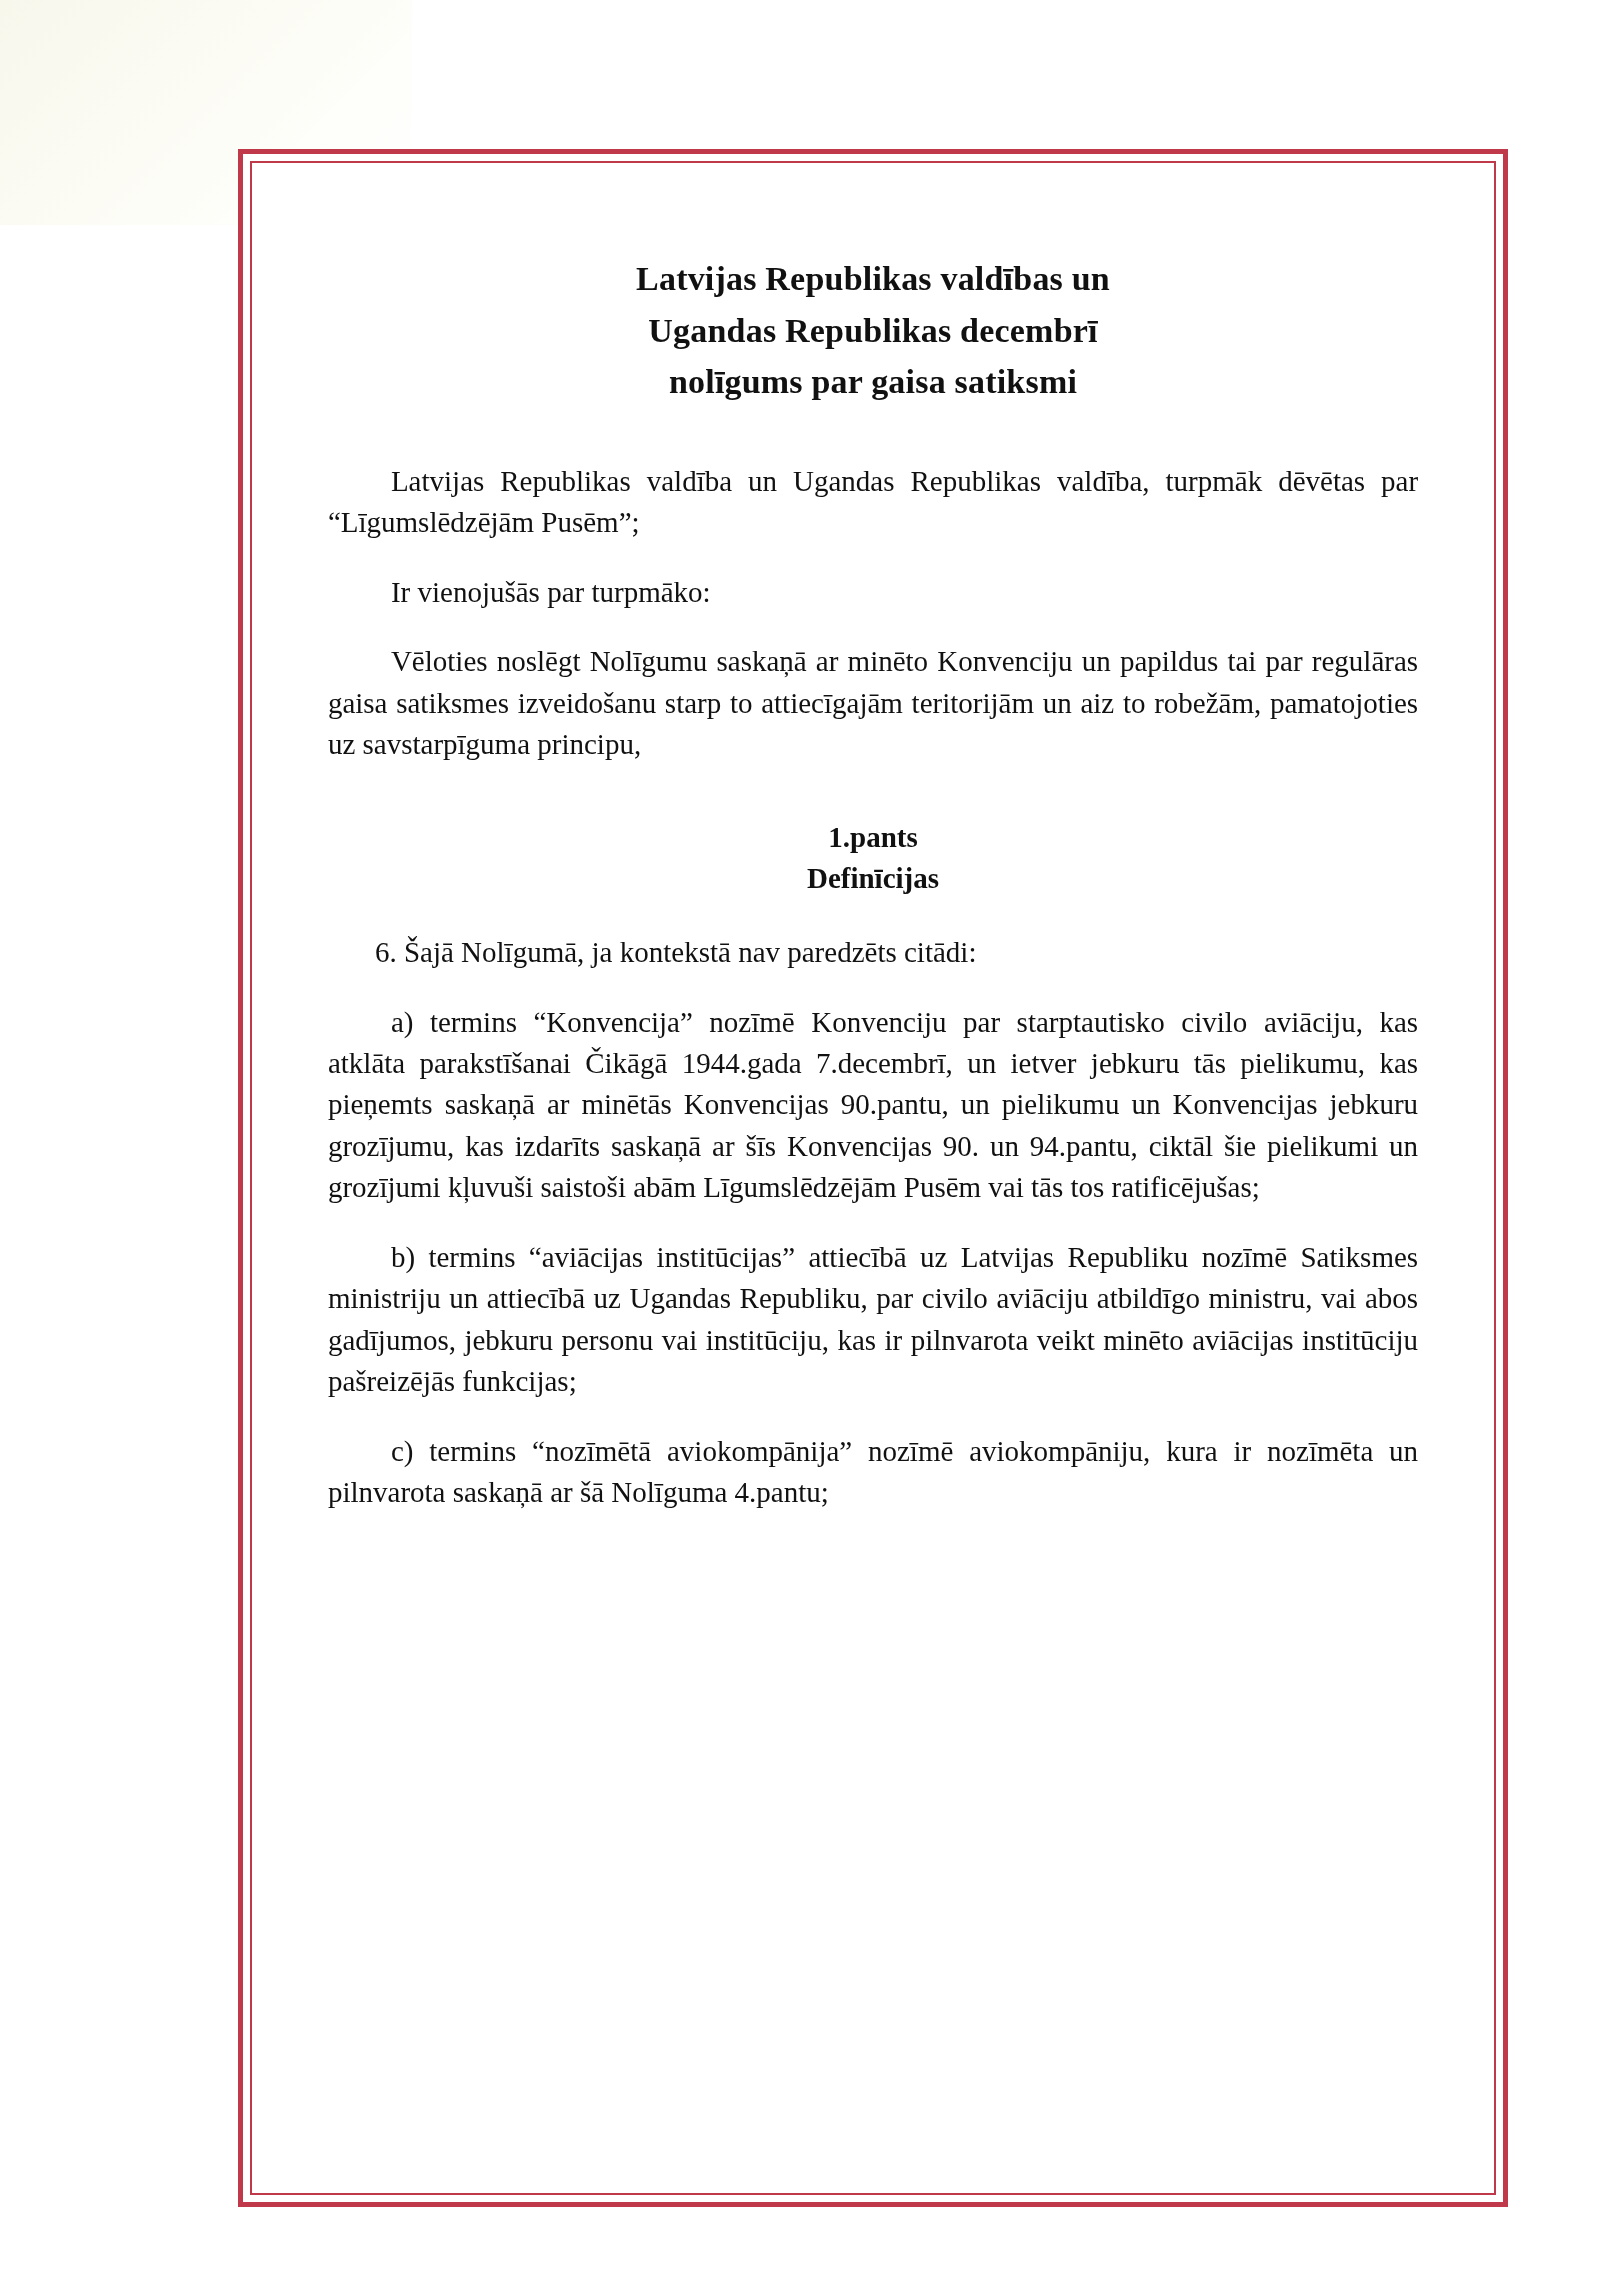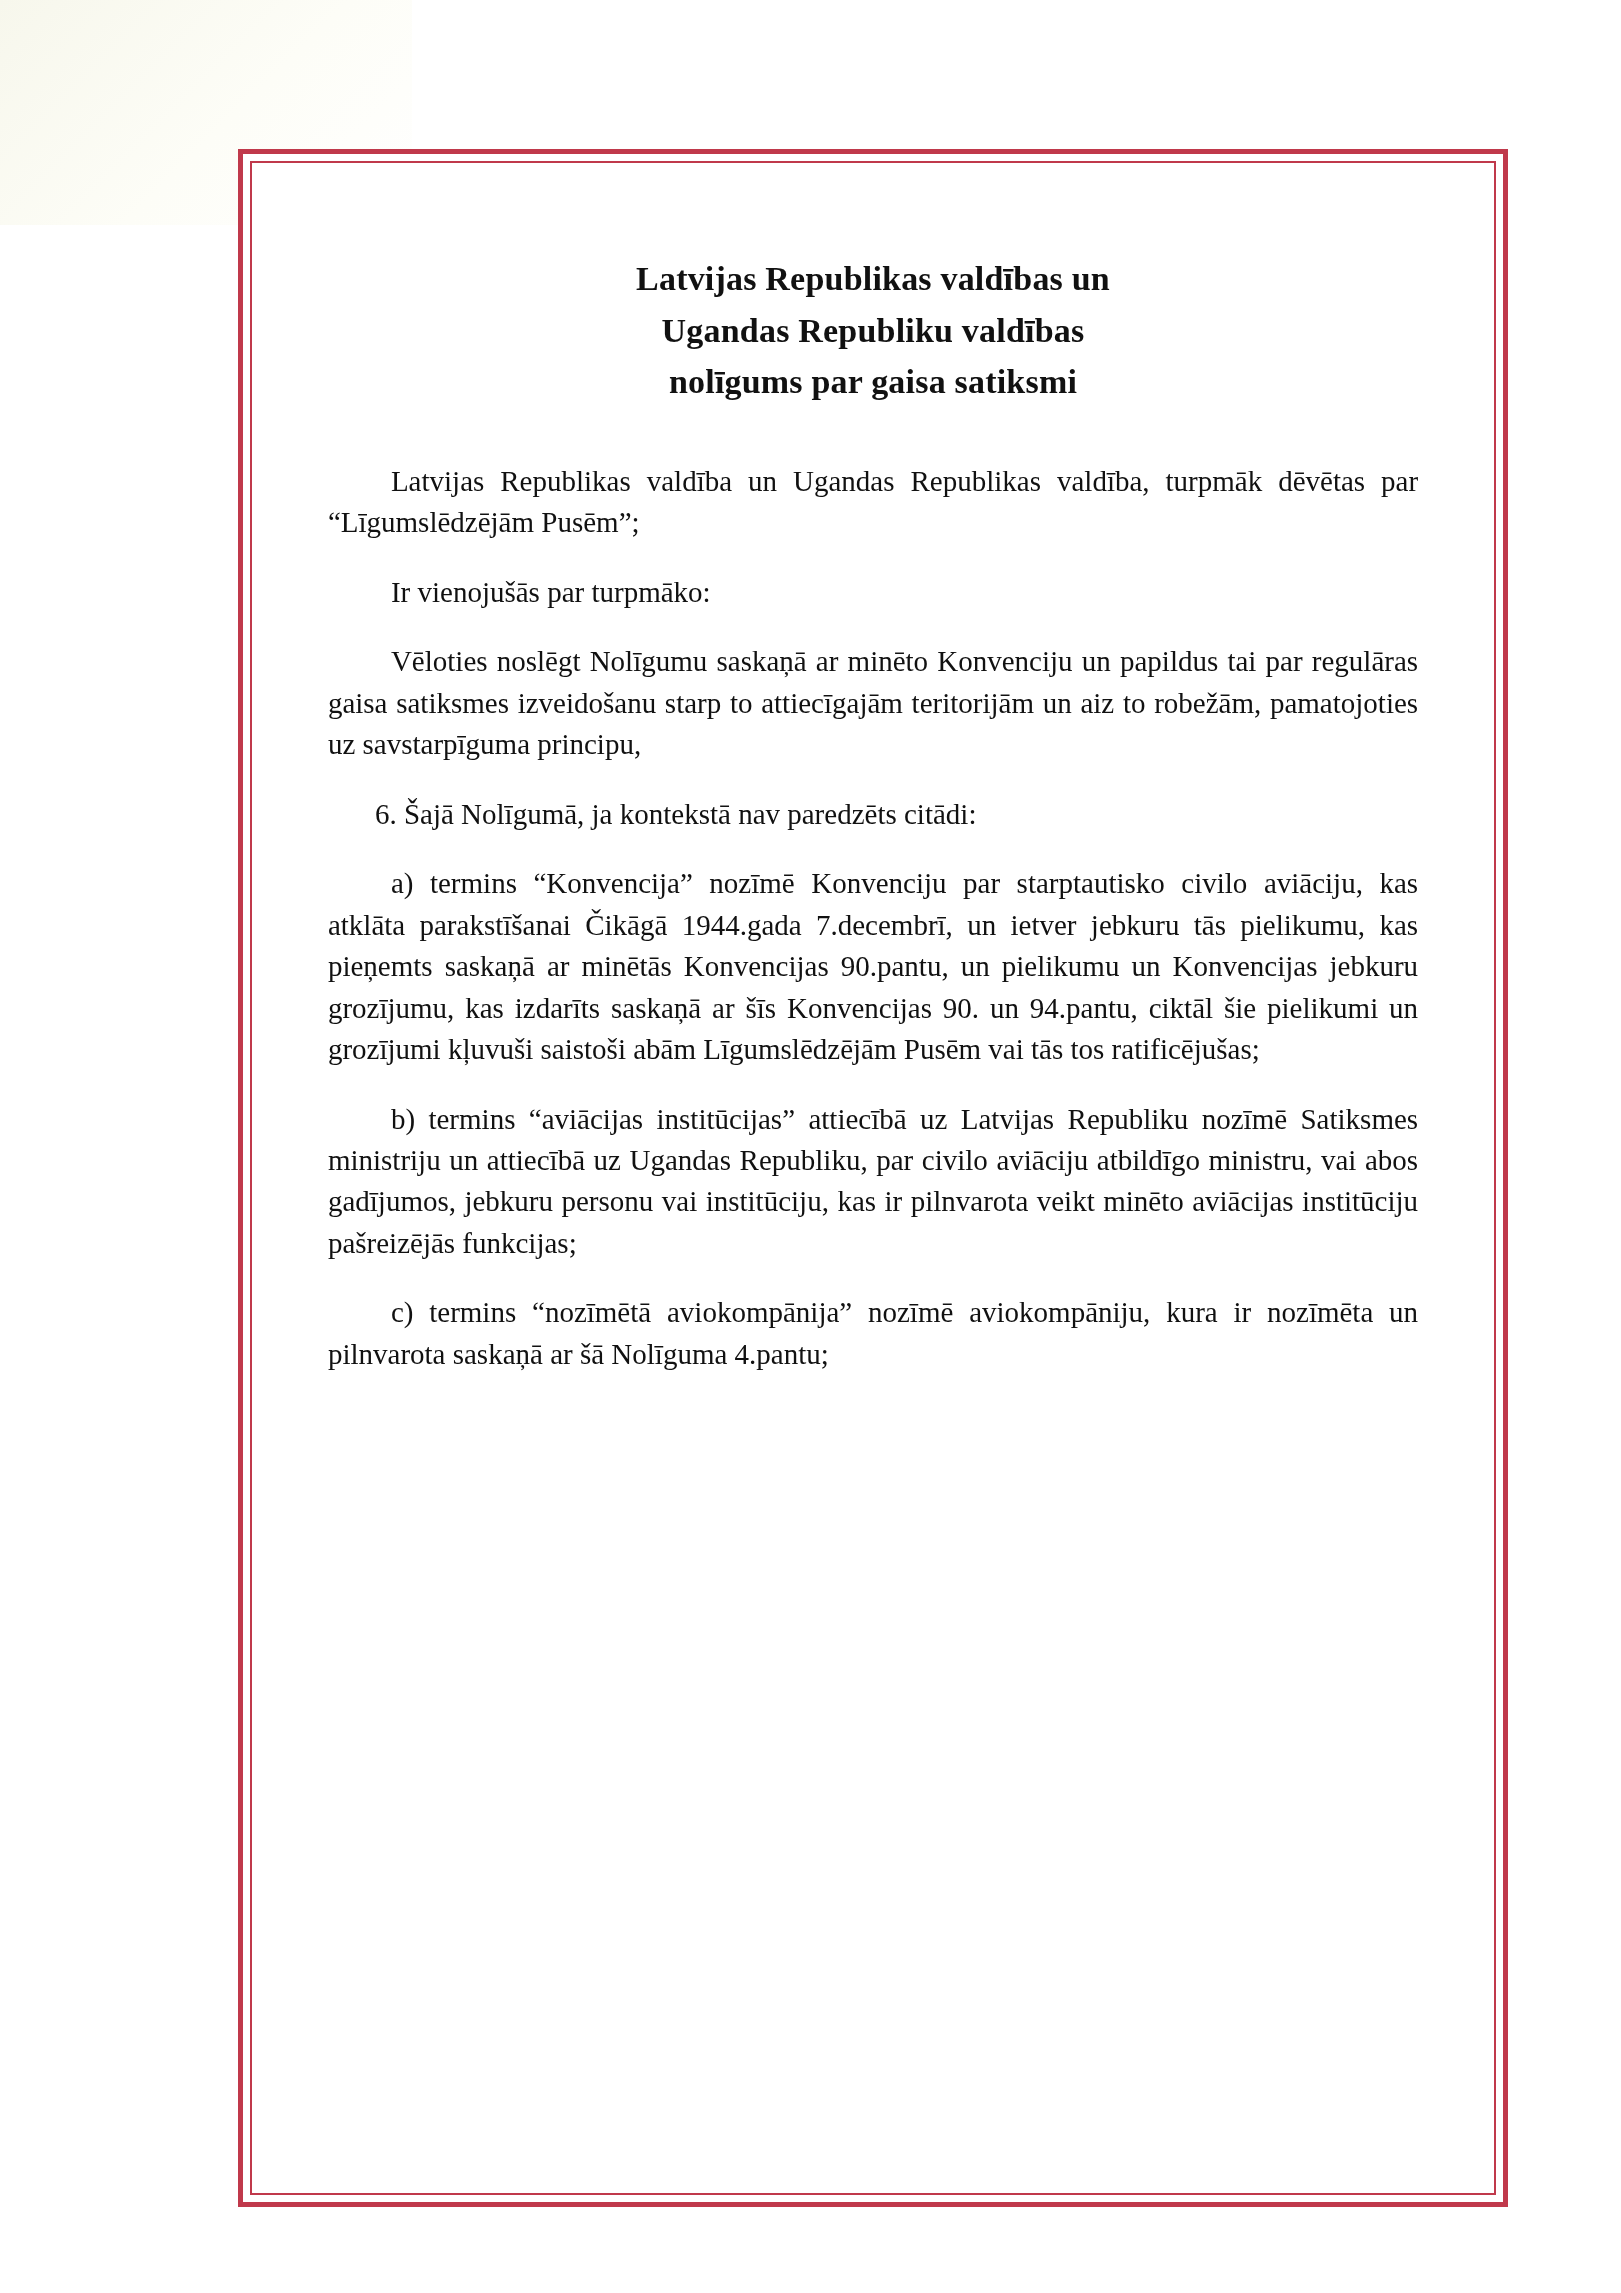--- a/index.html
+++ b/index.html
@@ -86,28 +86,32 @@
 </head>
 <body>
 
 <div class="scan-tint"></div>
 
 <div class="page">
   <div class="page-inner">
 
     <div class="title-block">
       <span class="title-line">Latvijas Republikas valdības un</span>
-      <span class="title-line">Ugandas Republiku valdības</span>
+      <span class="title-line">Ugandas Republikas decembrī</span>
       <span class="title-line">nolīgums par gaisa satiksmi</span>
     </div>
 
     <p class="para">Latvijas Republikas valdība un Ugandas Republikas valdība, turpmāk dēvētas par “Līgumslēdzējām Pusēm”;</p>
     <p class="para">Ir vienojušās par turpmāko:</p>
     <p class="para">Vēloties noslēgt Nolīgumu saskaņā ar minēto Konvenciju un papildus tai par regulāras gaisa satiksmes izveidošanu starp to attiecīgajām teritorijām un aiz to robežām, pamatojoties uz savstarpīguma principu,</p>
 
+    <div class="section-heading">
+      <span>1.pants</span>
+      <span>Definīcijas</span>
+    </div>
 
     <p class="para nohang">6. Šajā Nolīgumā, ja kontekstā nav paredzēts citādi:</p>
     <p class="para">a) termins “Konvencija” nozīmē Konvenciju par starptautisko civilo aviāciju, kas atklāta parakstīšanai Čikāgā 1944.gada 7.decembrī, un ietver jebkuru tās pielikumu, kas pieņemts saskaņā ar minētās Konvencijas 90.pantu, un pielikumu un Konvencijas jebkuru grozījumu, kas izdarīts saskaņā ar šīs Konvencijas 90. un 94.pantu, ciktāl šie pielikumi un grozījumi kļuvuši saistoši abām Līgumslēdzējām Pusēm vai tās tos ratificējušas;</p>
     <p class="para">b) termins “aviācijas institūcijas” attiecībā uz Latvijas Republiku nozīmē Satiksmes ministriju un attiecībā uz Ugandas Republiku, par civilo aviāciju atbildīgo ministru, vai abos gadījumos, jebkuru personu vai institūciju, kas ir pilnvarota veikt minēto aviācijas institūciju pašreizējās funkcijas;</p>
     <p class="para">c) termins “nozīmētā aviokompānija” nozīmē aviokompāniju, kura ir nozīmēta un pilnvarota saskaņā ar šā Nolīguma 4.pantu;</p>
 
   </div>
 </div>
 
 

